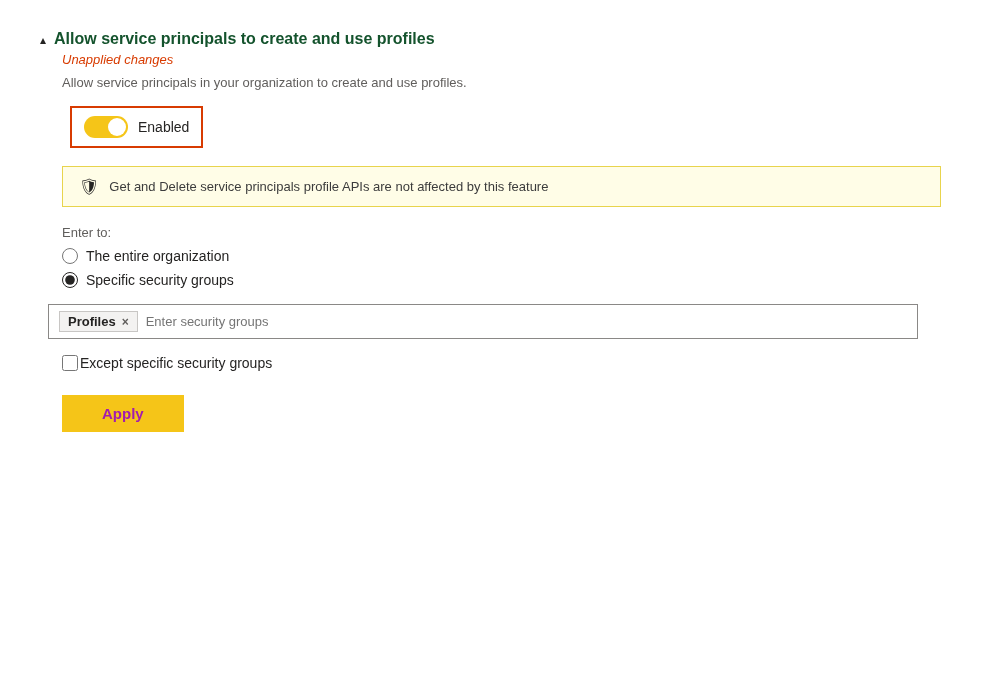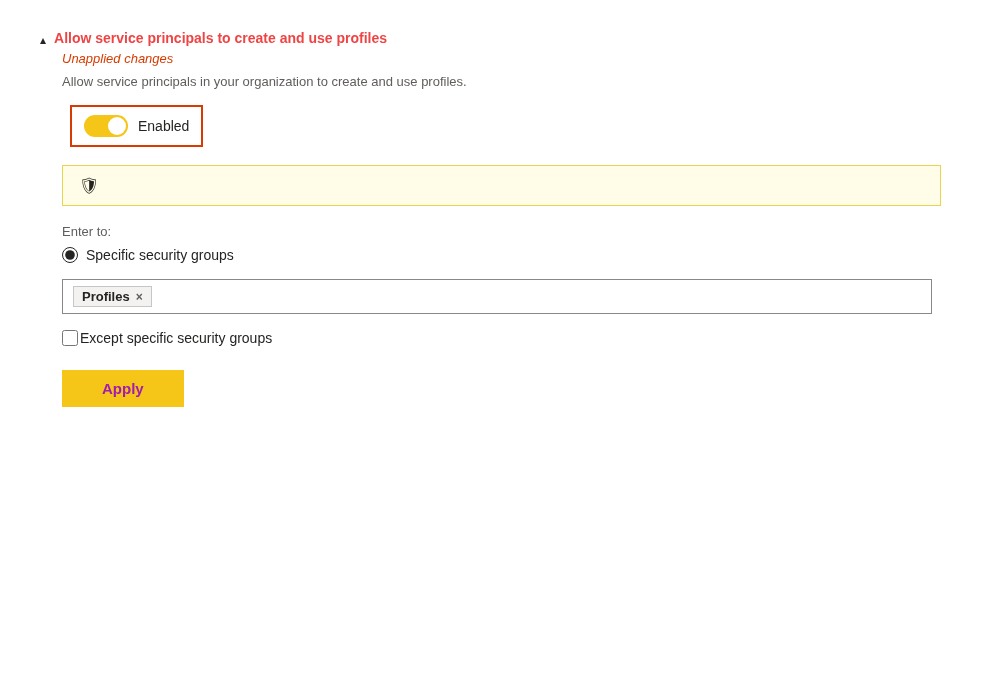--- a/index.html
+++ b/index.html
@@ -20,23 +20,23 @@
       margin-bottom: 4px;
     }
 
     .triangle-icon {
       font-size: 12px;
       margin-top: 3px;
       color: #252423;
     }
 
     .section-title {
-      font-size: 14px;
+      font-size: 16px;
       font-weight: 600;
-      color: #ef4444;
+      color: #14532d;
     }
 
     .unapplied-changes {
       color: #d83b01;
       font-style: italic;
       font-size: 13px;
       margin-bottom: 8px;
       margin-left: 22px;
     }
 
@@ -143,21 +143,21 @@
       accent-color: #252423;
       width: 16px;
       height: 16px;
       cursor: pointer;
     }
 
     .security-groups-input {
       display: flex;
       align-items: center;
       border: 1px solid #8a8886;
-      margin-left: 22px;
+      margin-left: 8px;
       margin-bottom: 16px;
       padding: 6px 10px;
       width: 870px;
       gap: 8px;
     }
 
     .tag-chip {
       display: flex;
       align-items: center;
       gap: 6px;
@@ -244,36 +244,42 @@
     <input type="checkbox" checked="" style="">
     <div class="toggle-track">
       <div class="toggle-thumb"></div>
     </div>
   </label>
   <span class="toggle-label">Enabled</span>
 </div>
 
 <div class="info-banner">
   <span class="info-icon">🛡</span>
+  <span>Get and Delete service principals profile APIs are not affected by this feature</span>
 </div>
 
 <div class="apply-to-label">Enter to:</div>
 
 <div class="radio-group">
+  <label class="radio-row">
+    <input type="radio" name="apply_to" value="entire_org" style="">
+    <span>The entire organization</span>
+  </label>
   <label class="radio-row">
     <input type="radio" name="apply_to" value="specific_groups" checked="" style="">
     <span>Specific security groups</span>
   </label>
 </div>
 
 <div class="security-groups-input">
   <div class="tag-chip">
     <span>Profiles</span>
     <span class="tag-chip-close">×</span>
   </div>
+  <input class="security-groups-placeholder" type="text" style="border: none; outline: none; background: transparent; font-size: 13px; color: rgb(161, 159, 157); flex: 1 1 0%;" placeholder="Enter security groups">
 </div>
 
 <label class="checkbox-row">
   <input type="checkbox" style="">
   <span>Except specific security groups</span>
 </label>
 
 <div class="action-buttons">
   <button class="btn-apply">Apply</button>
 </div>

